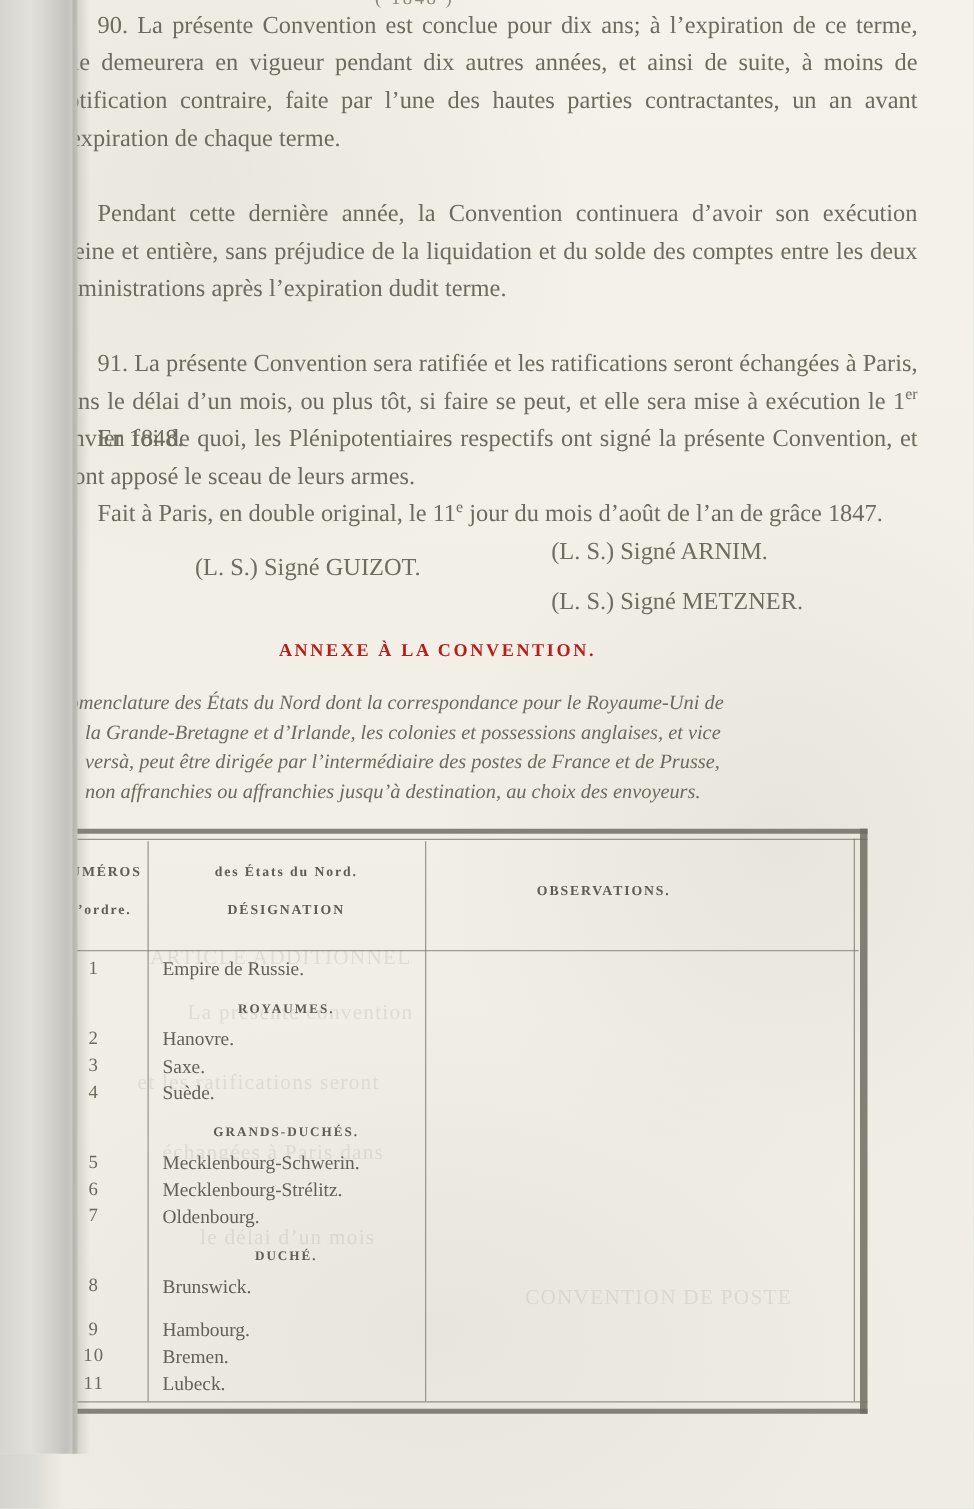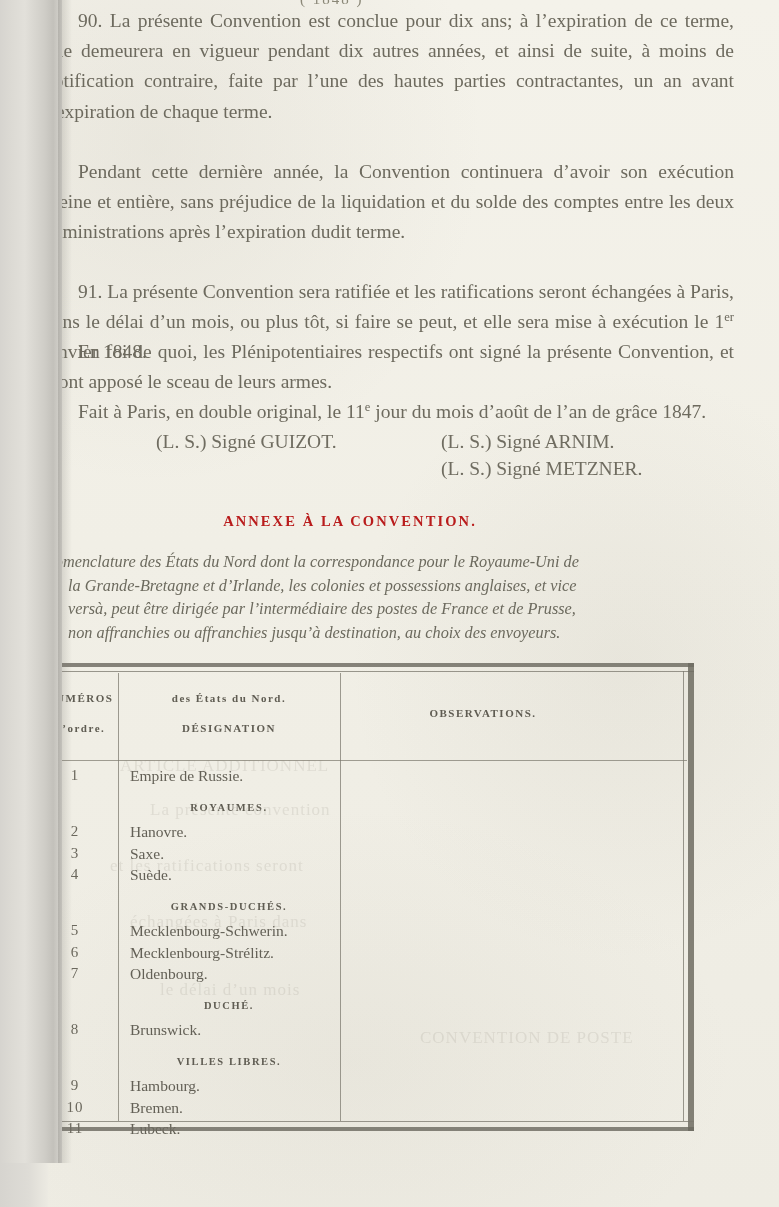--- a/index.html
+++ b/index.html
@@ -107,21 +107,21 @@
   #signatures {
     position: absolute;
     left: 44px;
     top: 428px;
     width: 690px;
     color: #6f6c60;
     font-size: 19.5px;
     line-height: 27px;
   }
   .sig-row { display: flex; }
-  .sig-left  { width: 285px; padding-left: 112px; white-space: nowrap; }
+  .sig-left  { width: 285px; padding-left: 112px; white-space: nowrap; margin-top: 13px; }
   .sig-right { white-space: nowrap; }
   .sig-right-2 { padding-left: 397px; white-space: nowrap; }
 
   
   #annexe-heading {
     position: absolute;
     top: 513px;
     left: 0;
     width: 700px;
     text-align: center;
@@ -402,23 +402,20 @@
           </div>
           <div class="spacer"></div>
           <div class="subhead">
             <span>DUCHÉ.</span>
           </div>
           <div class="trow">
             <div class="cell-num">8</div>
             <div class="cell-name">Brunswick.</div>
           </div>
           <div class="spacer"></div>
-          <div class="subhead">
-            <span>VILLES LIBRES.</span>
-          </div>
           <div class="trow">
             <div class="cell-num">9</div>
             <div class="cell-name">Hambourg.</div>
           </div>
           <div class="trow">
             <div class="cell-num">10</div>
             <div class="cell-name">Bremen.</div>
           </div>
           <div class="trow">
             <div class="cell-num">11</div>

